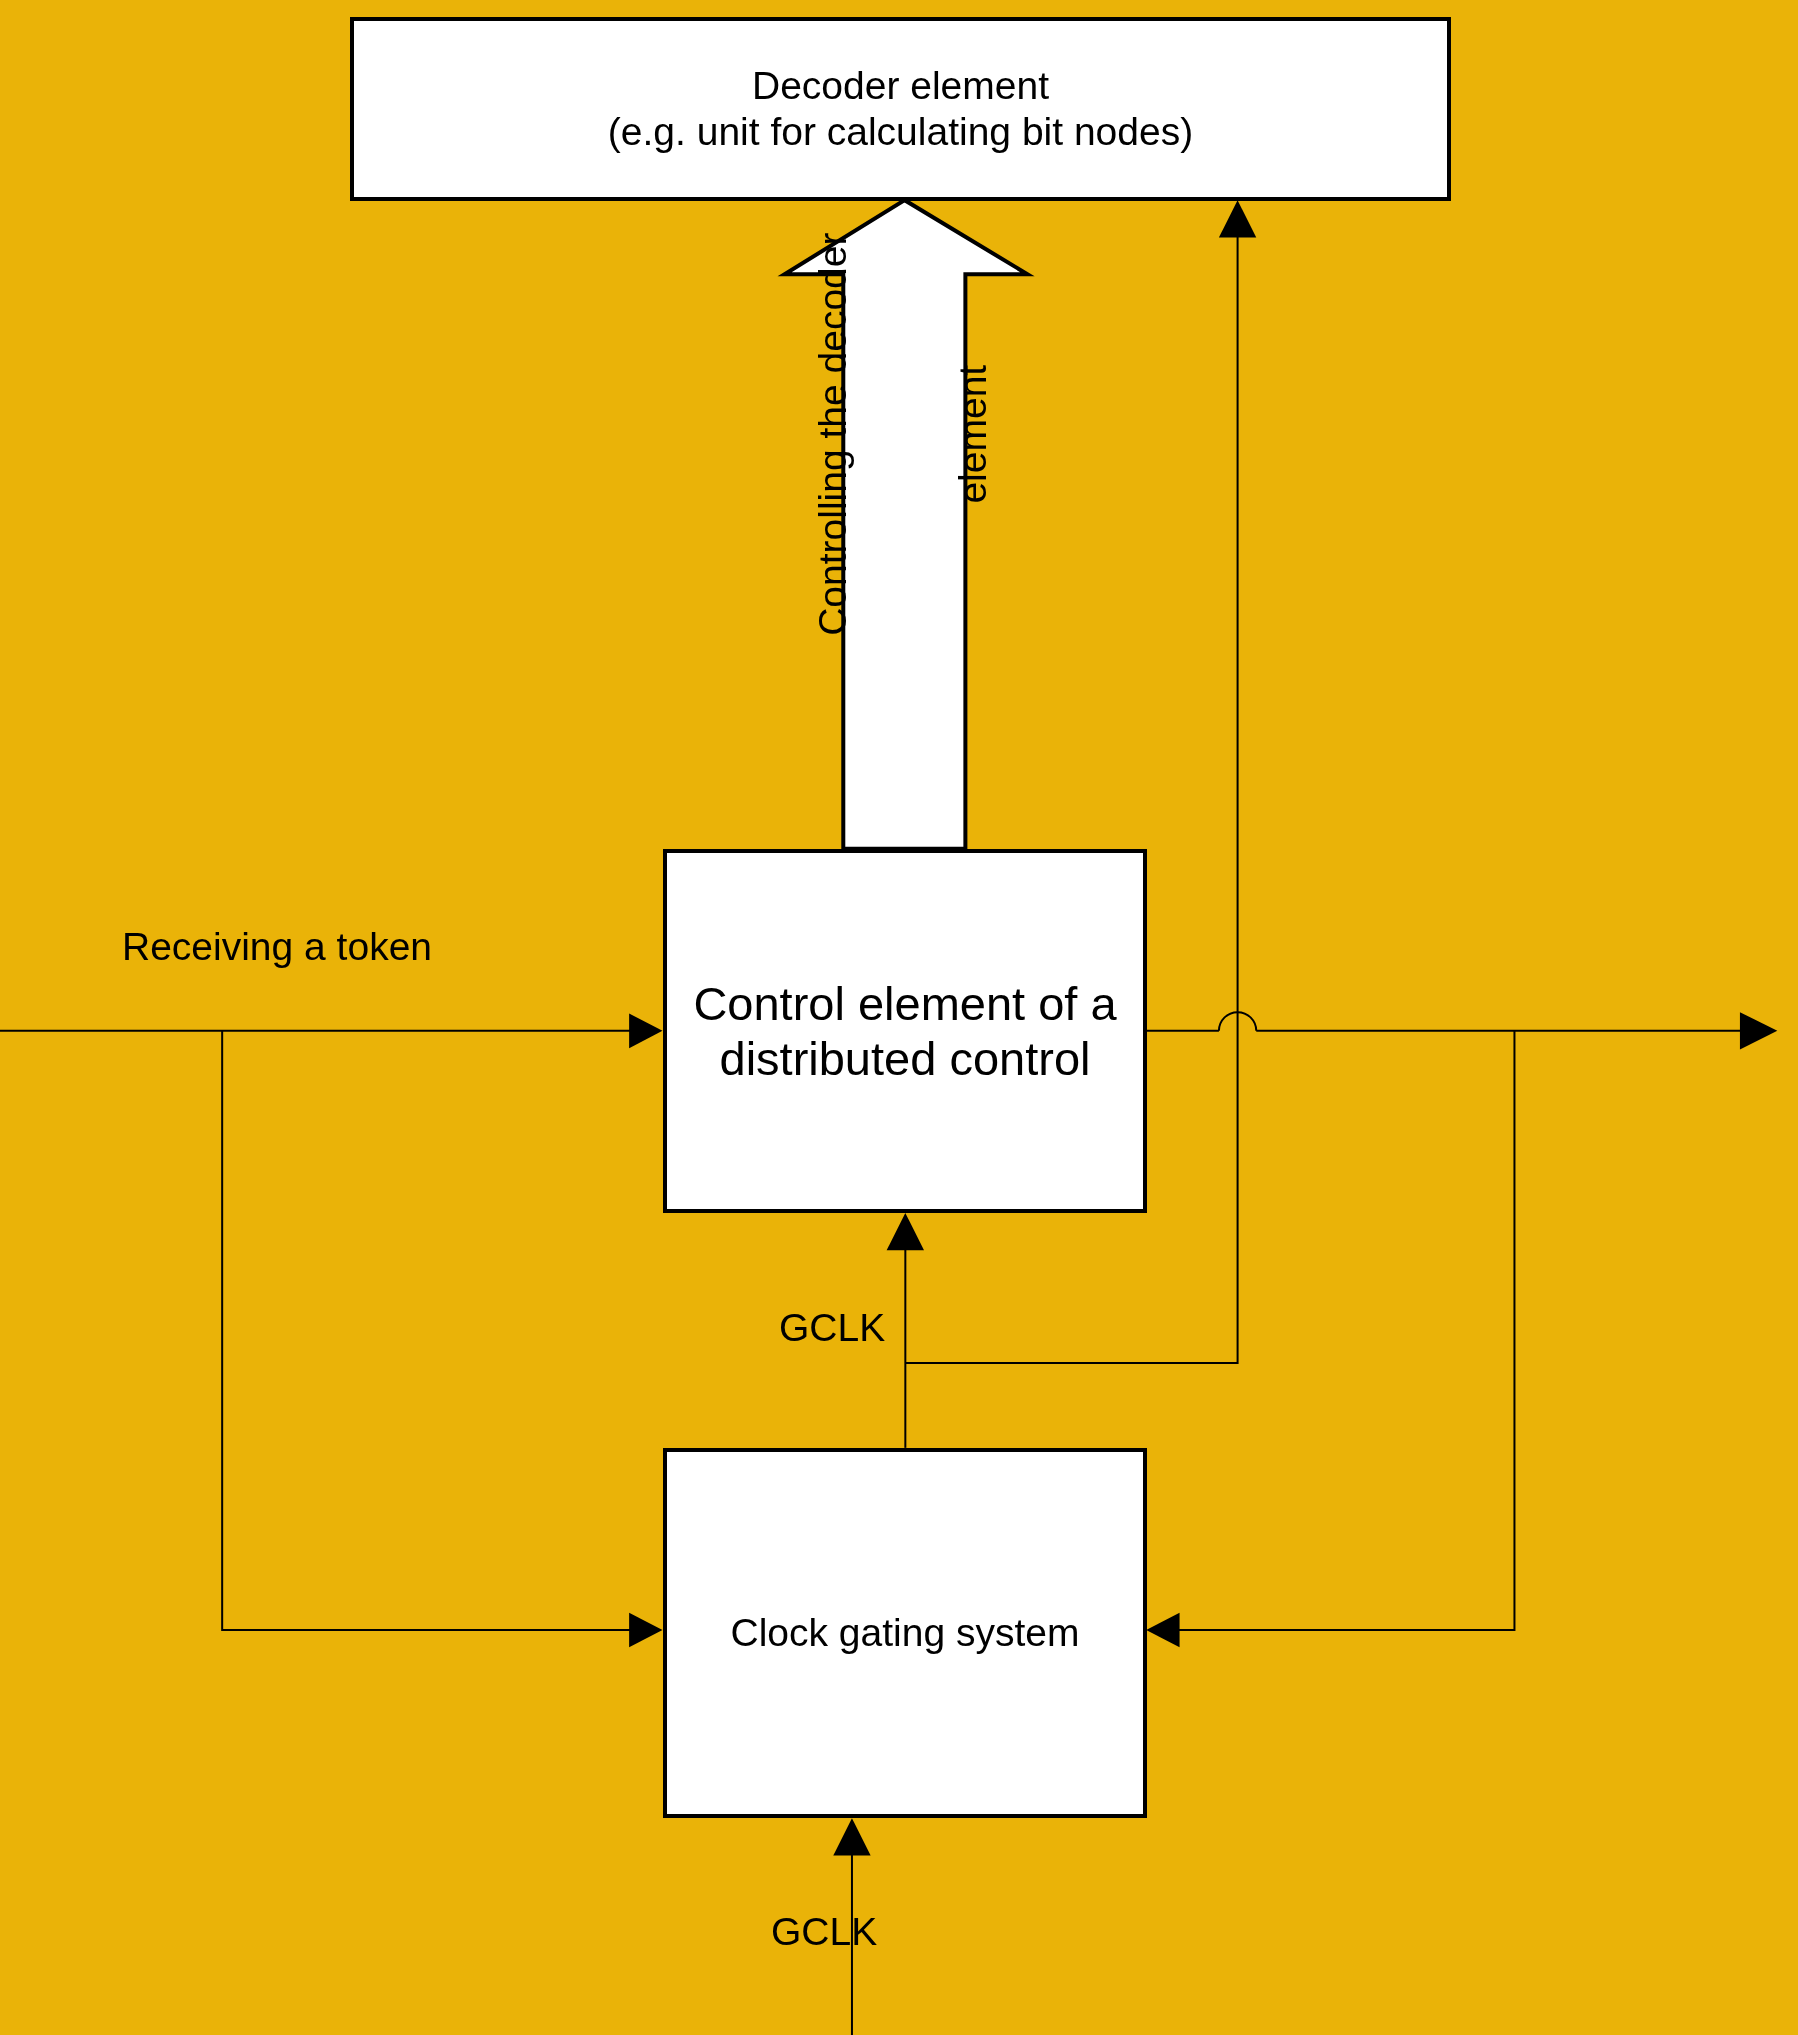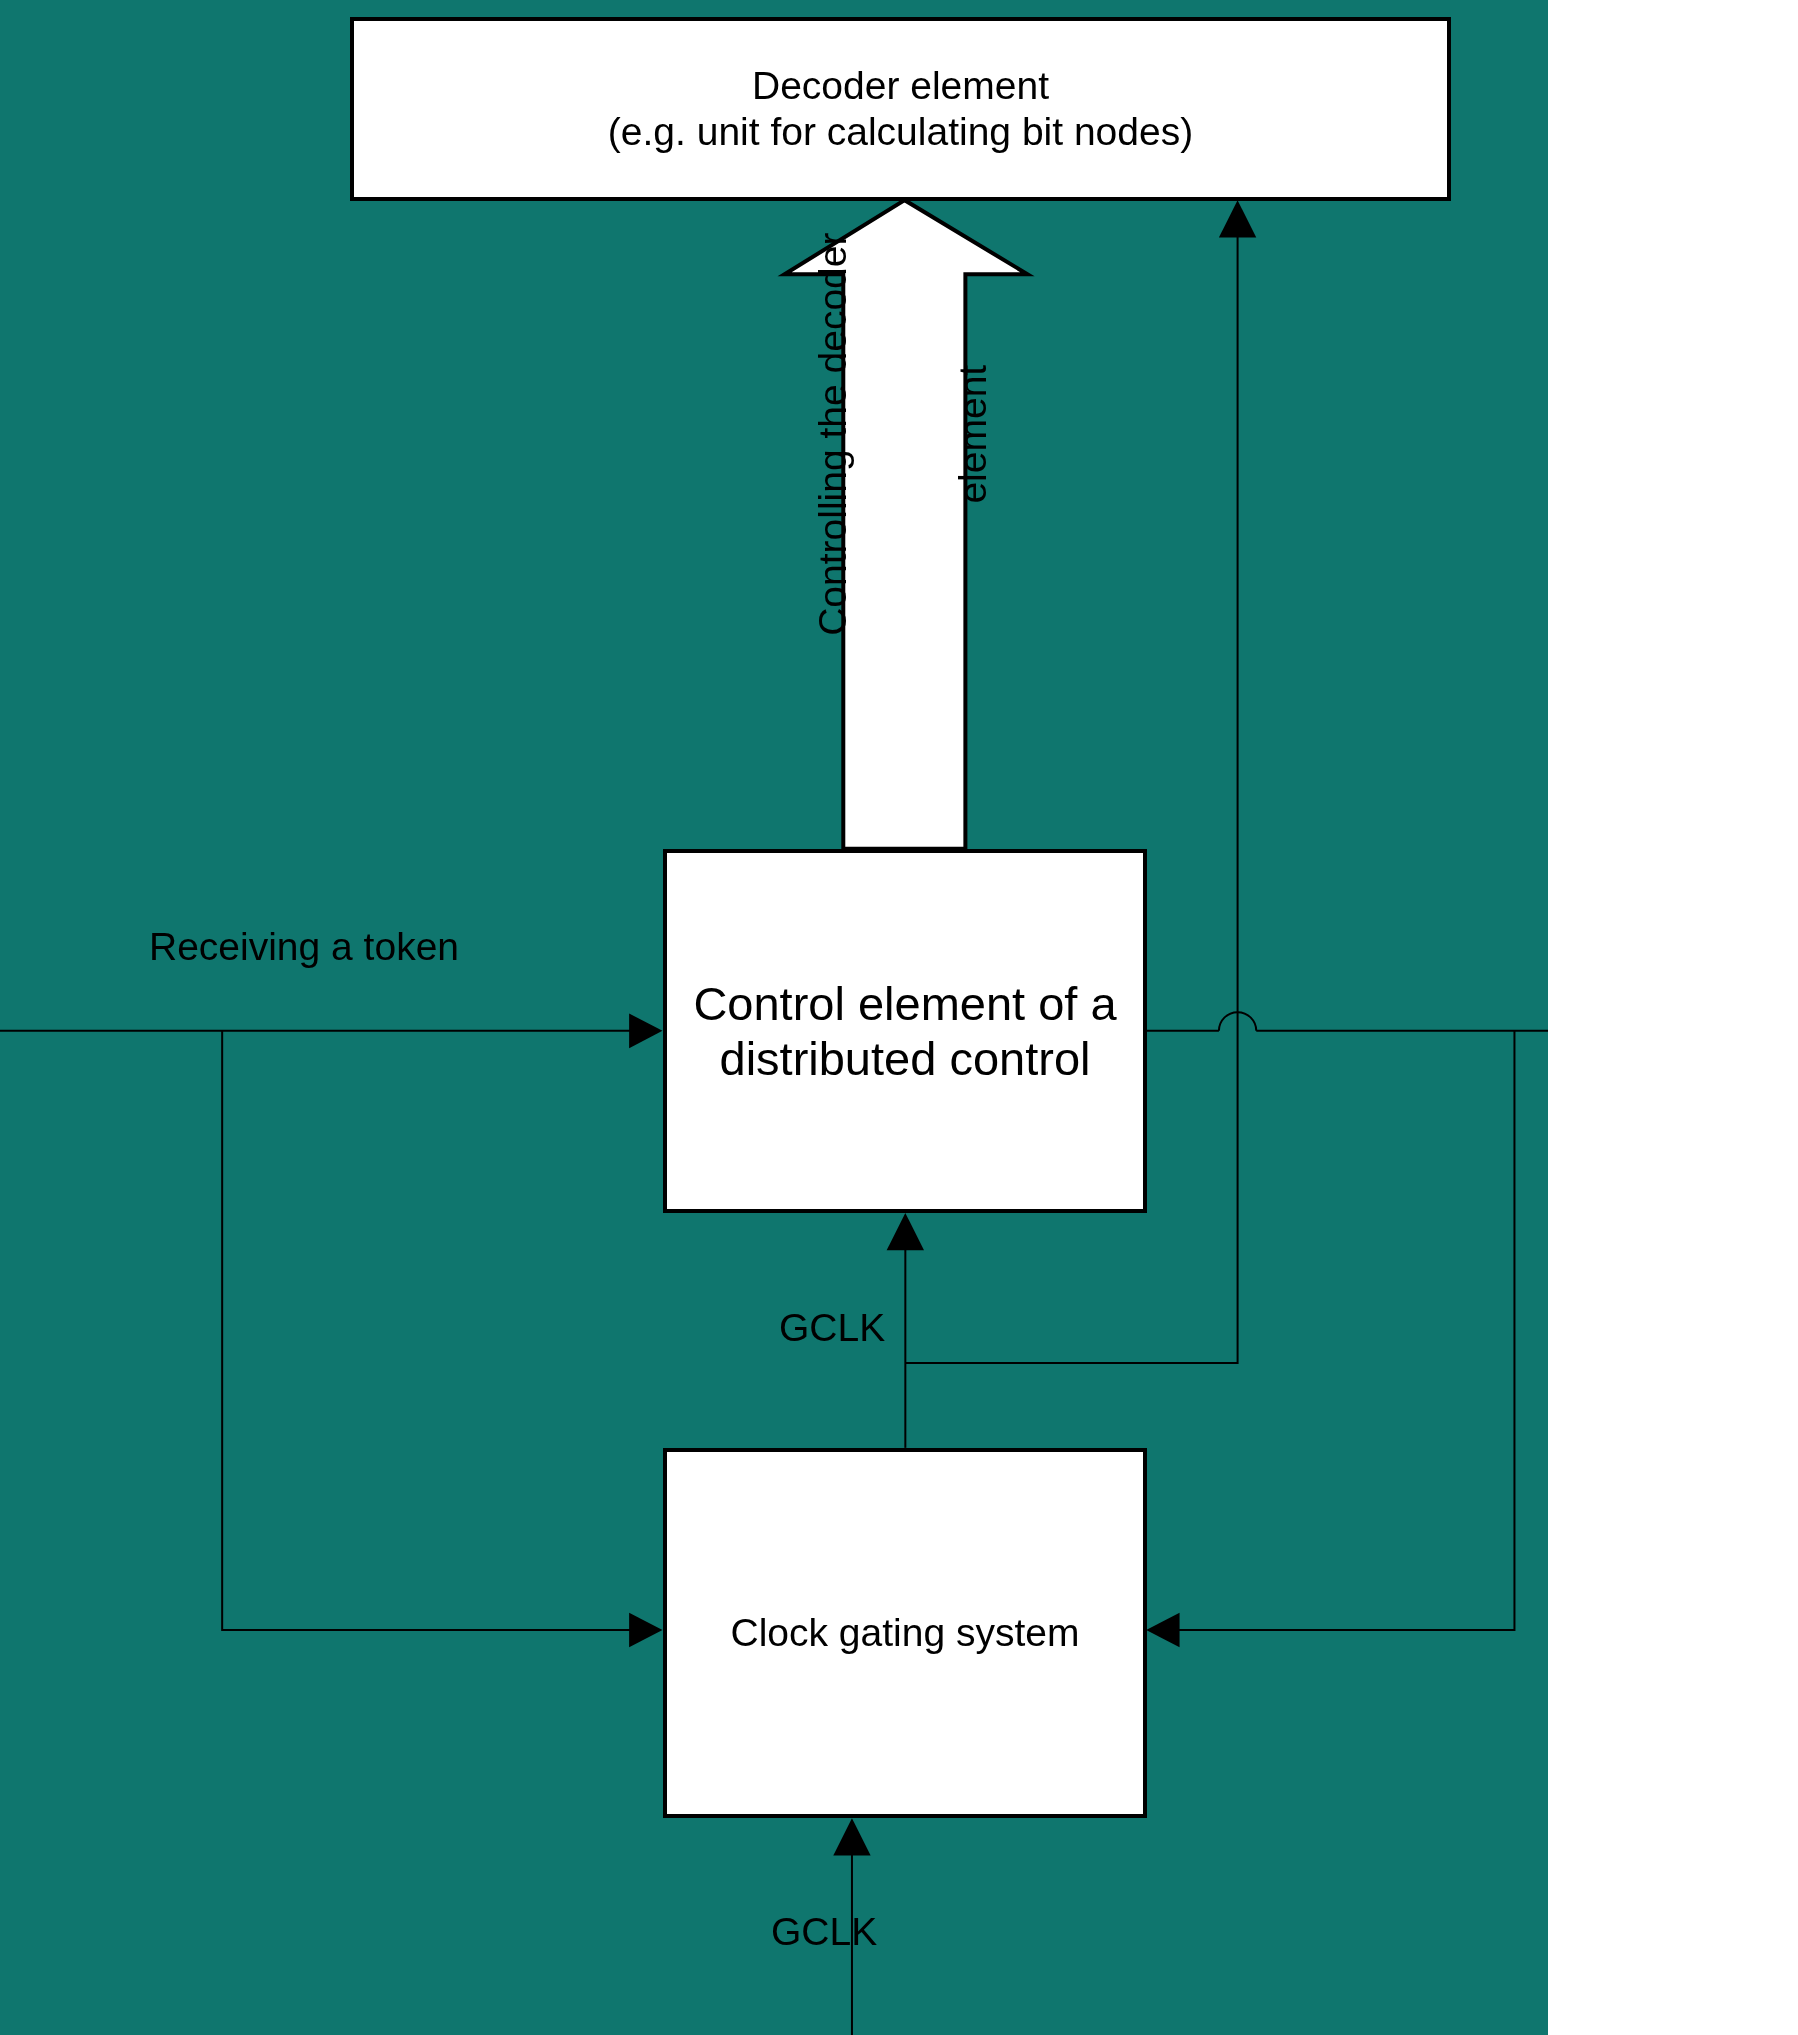--- a/index.html
+++ b/index.html
@@ -1,37 +1,37 @@
 <!DOCTYPE html>
 <html style="font-size:10.7px"><head>
 <meta charset="utf-8">
 <title>Distributed control system block diagram</title>
 <style>
   html,body{margin:0;padding:0;background:#ffffff;}
   body{font-family:"Liberation Sans","DejaVu Sans",sans-serif;color:#000000;}
-  #stage{position:relative;width:1548px;height:2035px;background:#0f766e;overflow:hidden;}
+  #stage{position:relative;width:1798px;height:2035px;background:#eab308;overflow:hidden;}
   #wires{position:absolute;left:0;top:0;width:1798px;height:2035px;}
 
   .box{position:absolute;box-sizing:border-box;background:#ffffff;
        border:4px solid #000000;display:flex;align-items:center;
        justify-content:center;text-align:center;}
   .box .label{line-height:1.18;padding:0 9.3px;}
 
   #decoder-box{left:350px;top:16.7px;width:1101px;height:184px;}
   #decoder-box .label{font-size:39px;}
 
   #control-box{left:663px;top:849px;width:484px;height:364px;}
   #control-box .label{font-size:47px;}
 
   #gating-box{left:663px;top:1448px;width:484px;height:370px;}
   #gating-box .label{font-size:39px;}
 
   .ftext{position:absolute;font-size:39px;white-space:pre;line-height:1.18;}
 
-  #label-receiving{left:122px;top:924px;margin-left:27px;}
+  #label-receiving{left:122px;top:924px;}
   #label-handing{left:1263px;top:924px;}
   #label-lclk{left:779px;top:1305px;}
   #label-gclk{left:771px;top:1909px;}
 
   #label-arrow-text{position:absolute;left:904px;top:434px;
       width:0;height:0;display:flex;align-items:center;justify-content:center;}
   #label-arrow-text .rot{transform:rotate(-90deg);transform-origin:center center;
       font-size:39px;line-height:1.2;text-align:center;white-space:pre;}
 </style>
 </head>

